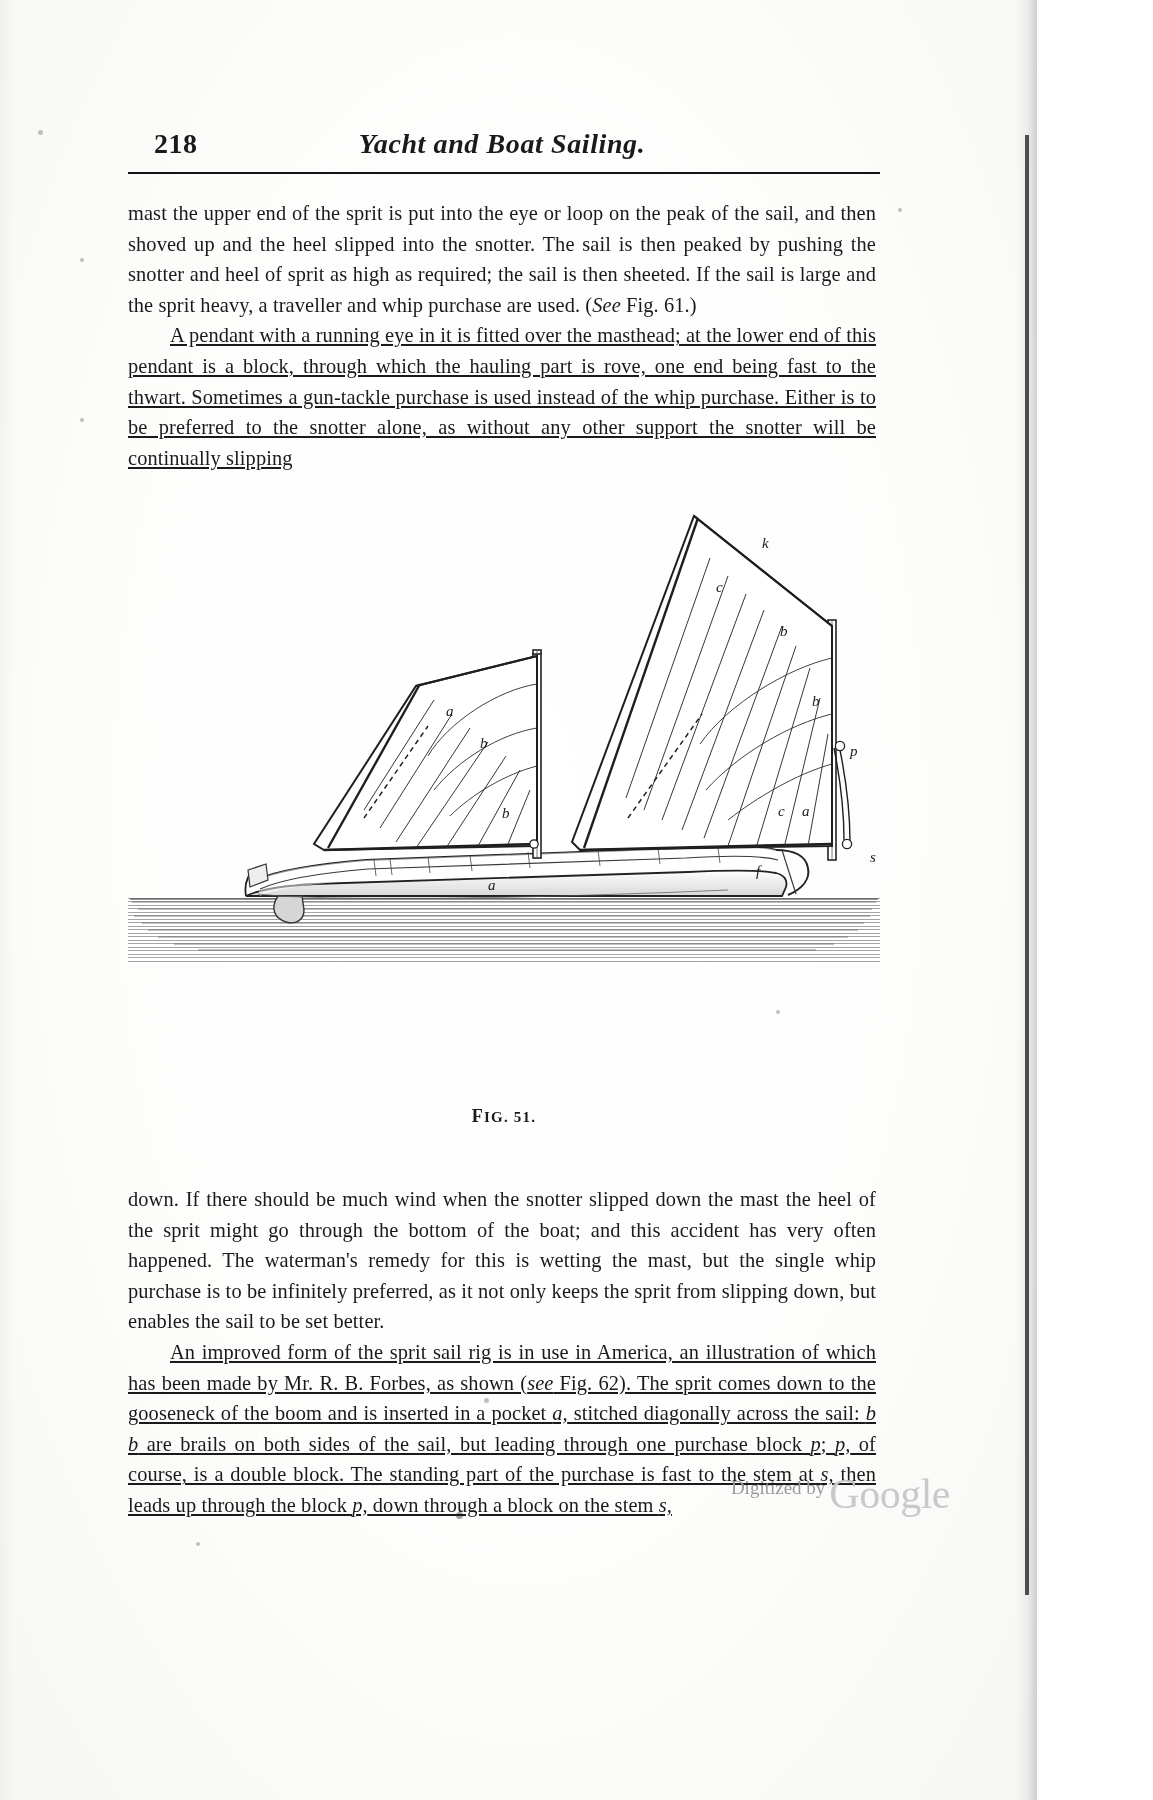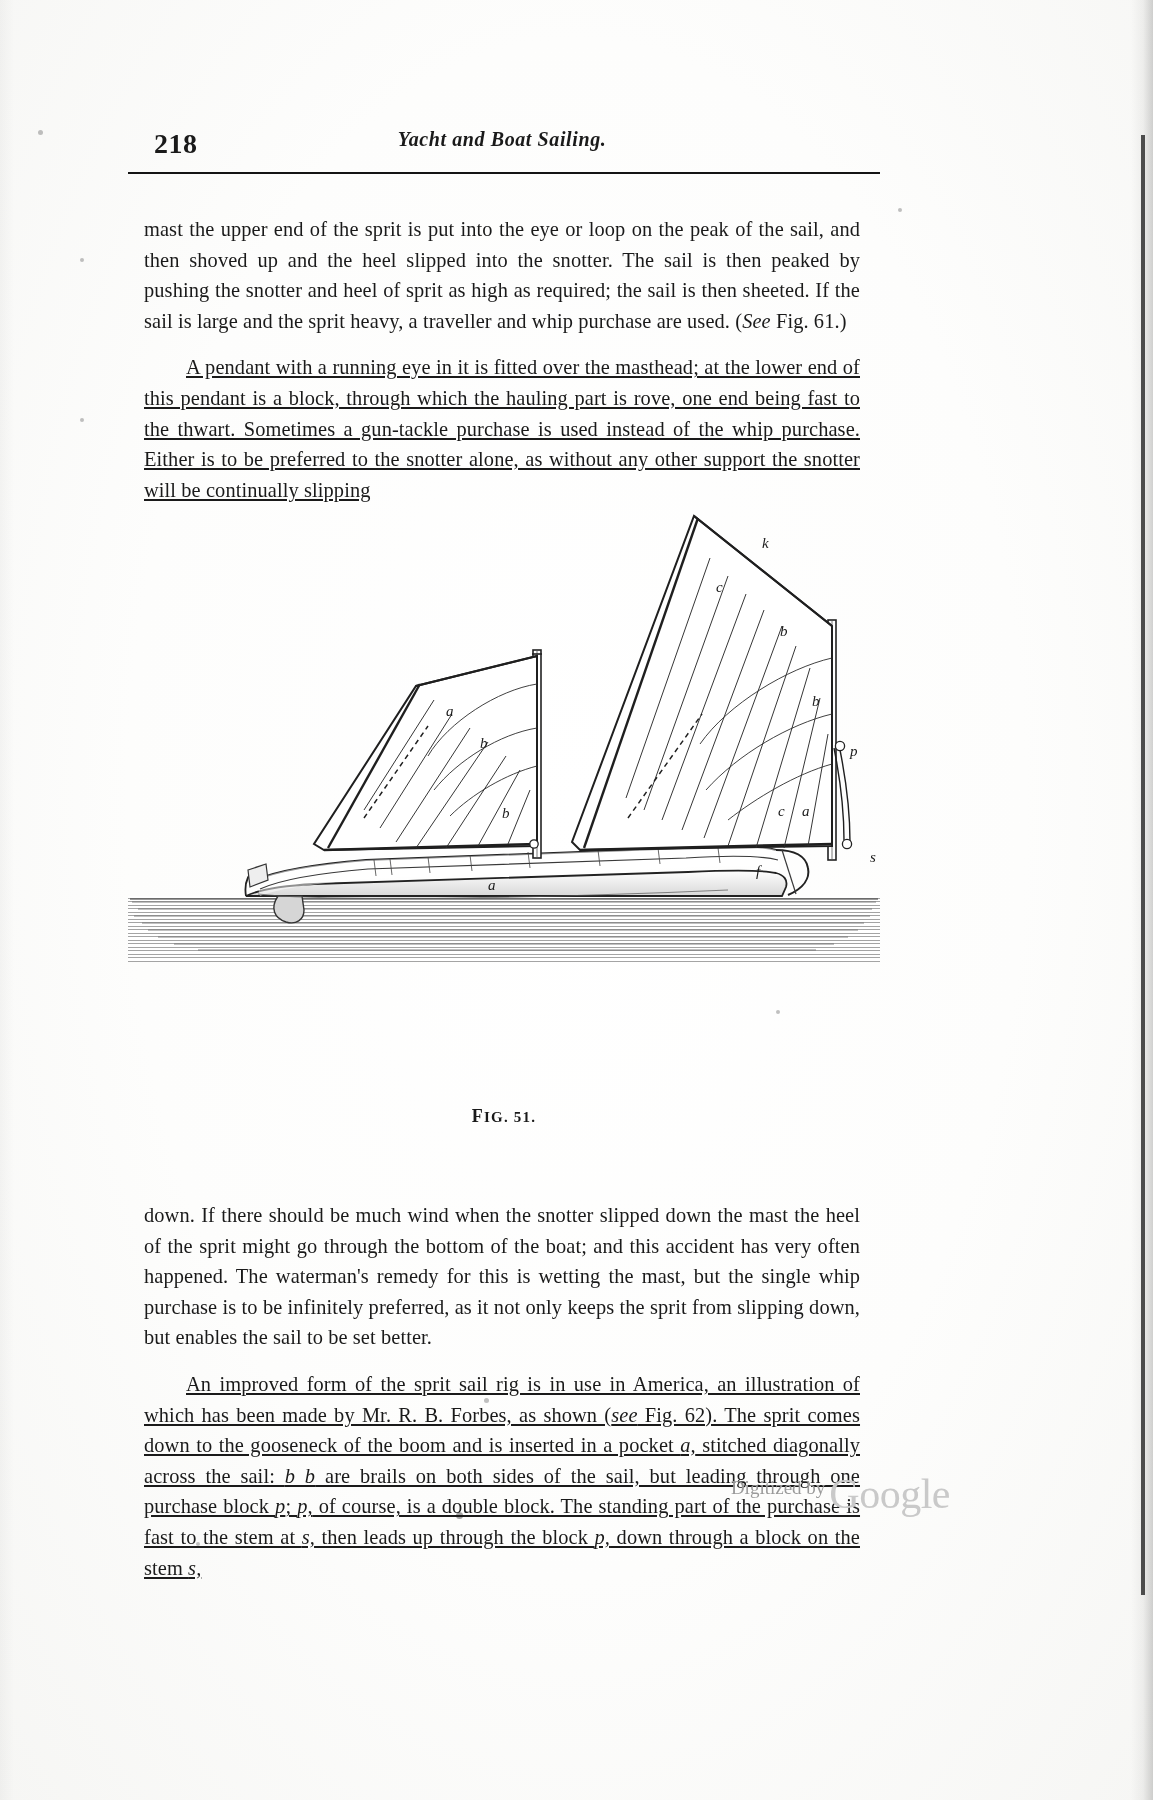--- a/index.html
+++ b/index.html
@@ -6,21 +6,21 @@
     margin: 0;
     padding: 0;
     background: #ffffff;
   }
   body {
     font-family: "Liberation Serif", serif;
     color: #1a1a1a;
   }
   #page {
     position: relative;
-    width: 1153px;
+    width: 1037px;
     height: 1800px;
     background: #fbfbfa;
     overflow: hidden;
   }
   
   #paper-tint {
     position: absolute;
     inset: 0;
     background:
       radial-gradient(ellipse at 50% 45%, #ffffff 0%, #fdfdfc 55%, #f6f6f4 100%);
@@ -64,21 +64,21 @@
     font-family: "Liberation Serif", serif;
   }
   #head-title {
     position: absolute;
     left: 0;
     top: 0;
     width: 748px;
     text-align: center;
     font-style: italic;
     font-weight: 700;
-    font-size: 20px;
+    font-size: 28px;
     letter-spacing: 0.6px;
   }
   #head-rule {
     position: absolute;
     left: 128px;
     top: 172px;
     width: 752px;
     height: 0;
     border-top: 2.4px solid #141414;
   }
@@ -88,21 +88,21 @@
     position: absolute;
     left: 128px;
     width: 748px;
     font-size: 20.4px;
     line-height: 30.6px;
     text-align: justify;
     text-justify: inter-word;
     letter-spacing: 0.1px;
   }
   .textblock p {
-    margin: 16px;
+    margin: 0;
   }
   .textblock p.indented {
     text-indent: 42px;
     text-decoration: underline;
   }
   #block-top { top: 198px; }
   #block-bottom { top: 1184px; }
 
   
   .textblock p { text-align: justify; }

